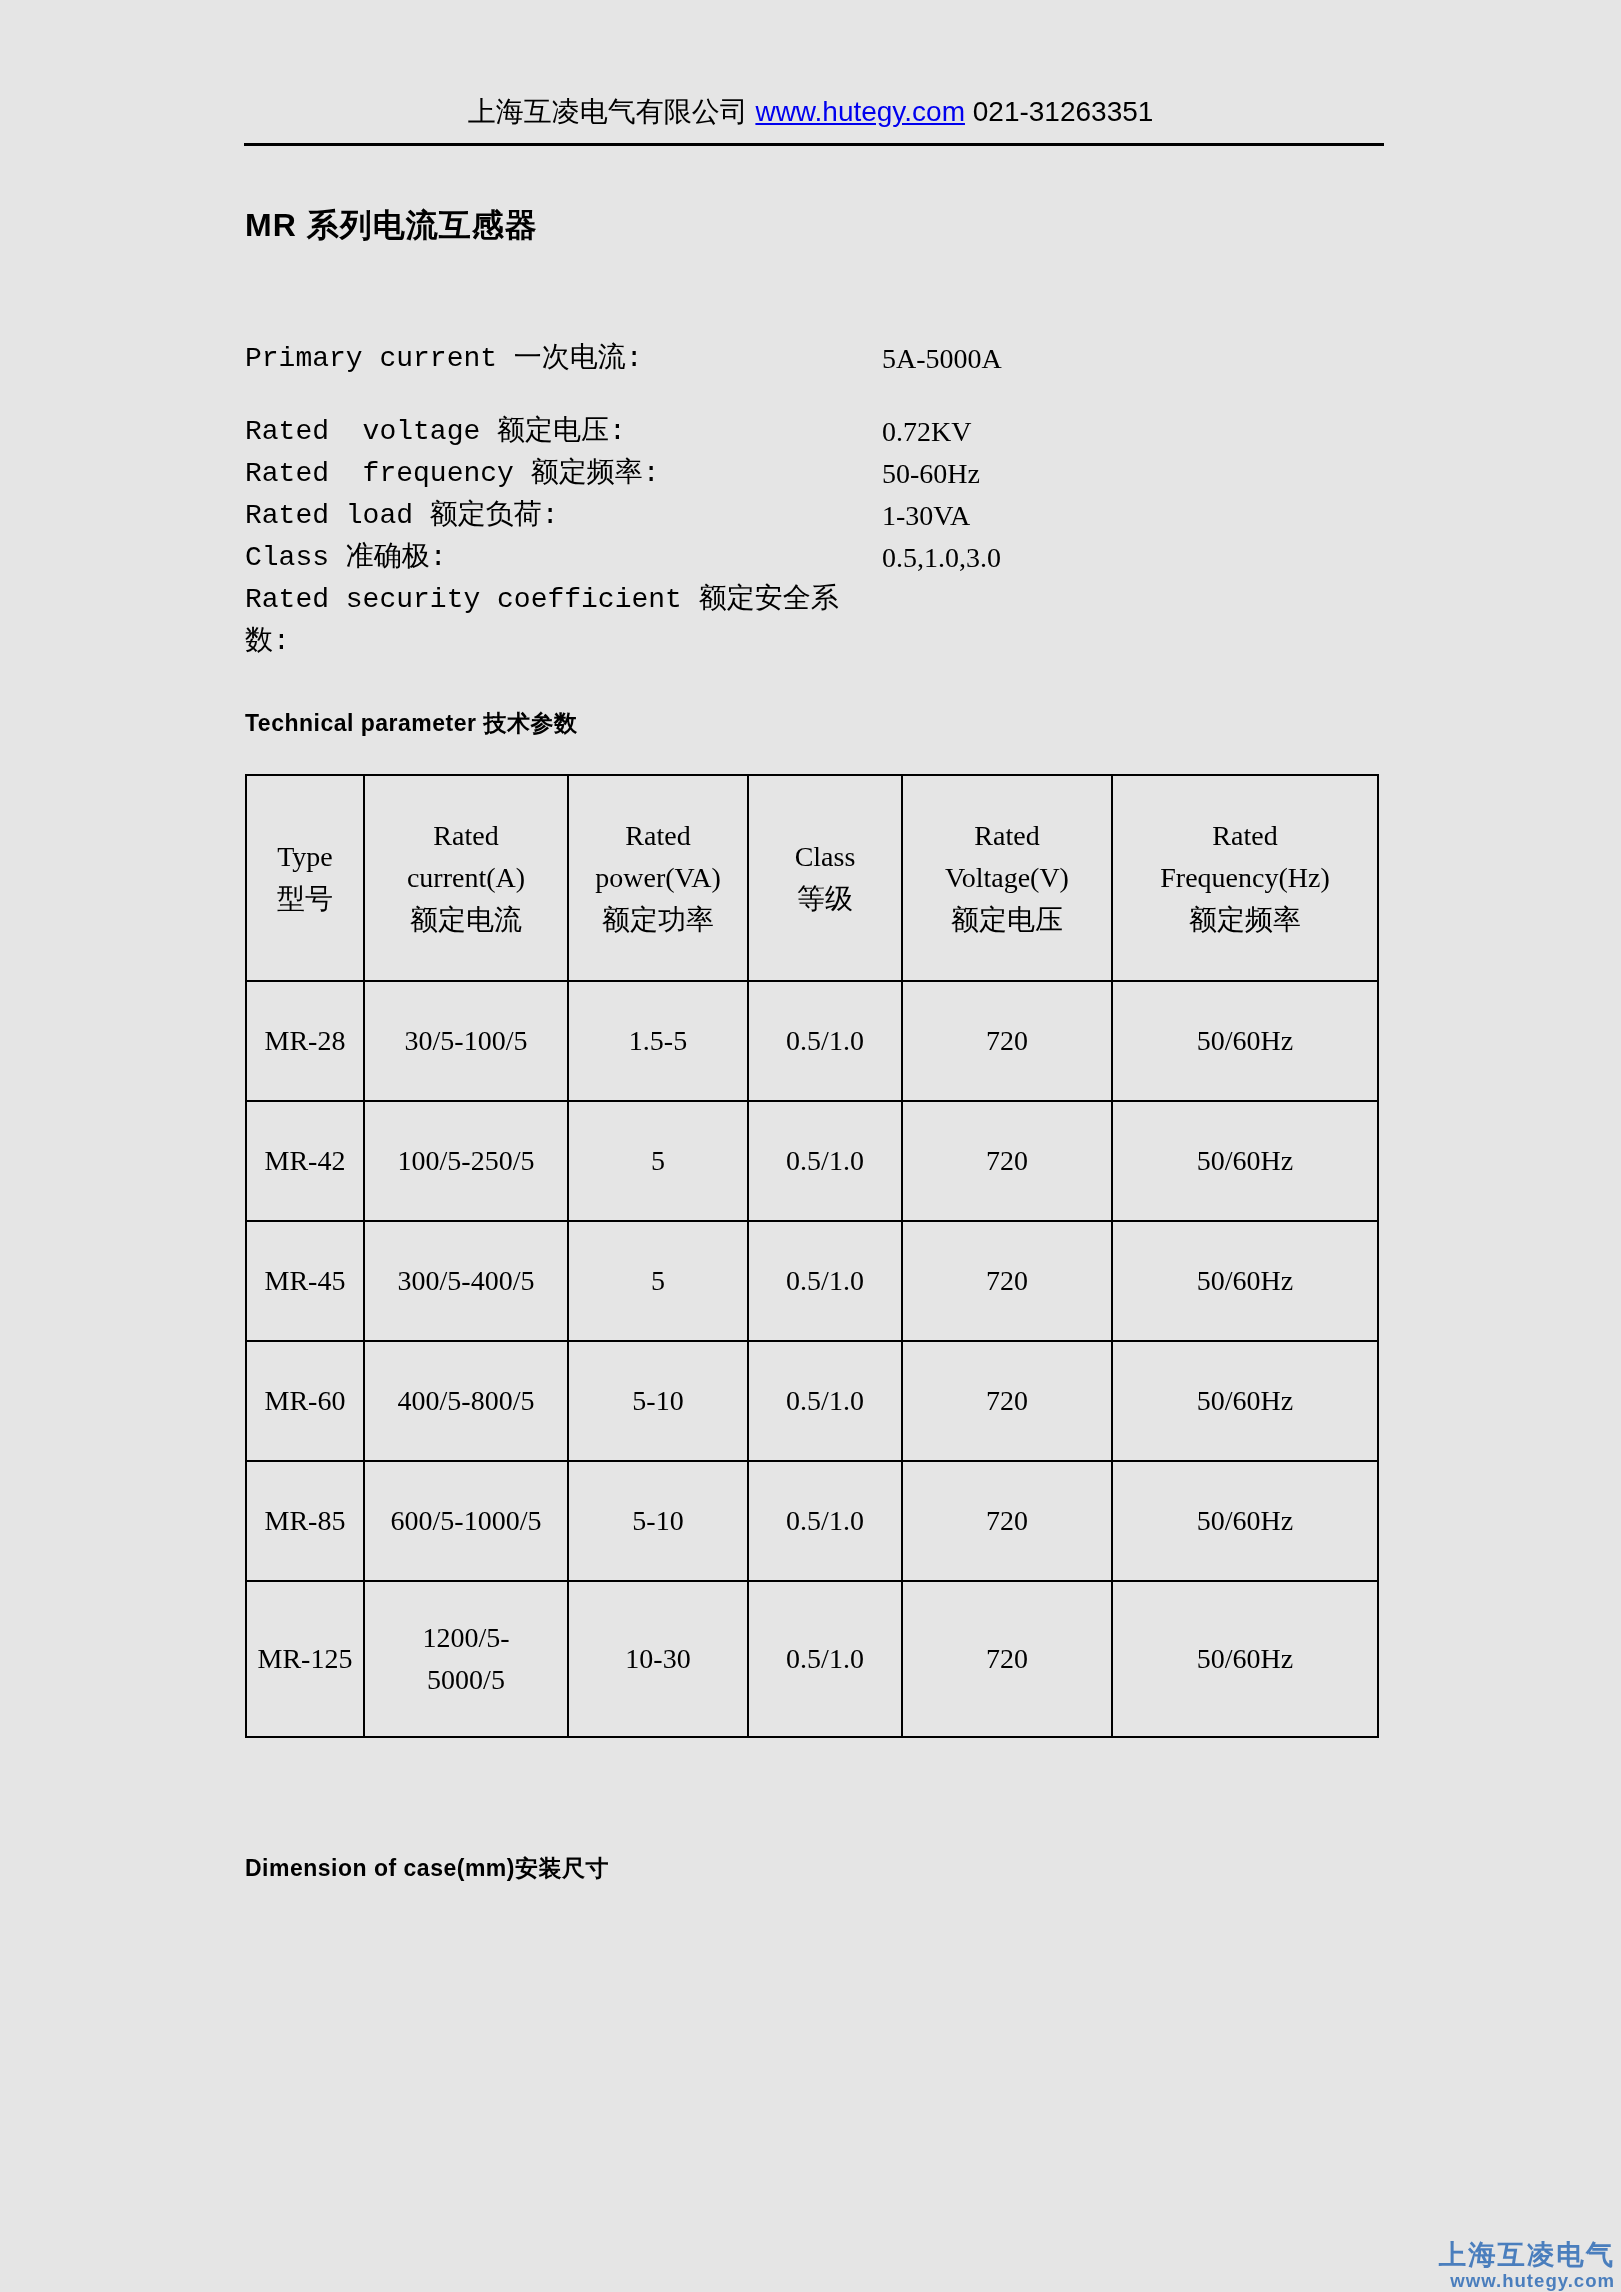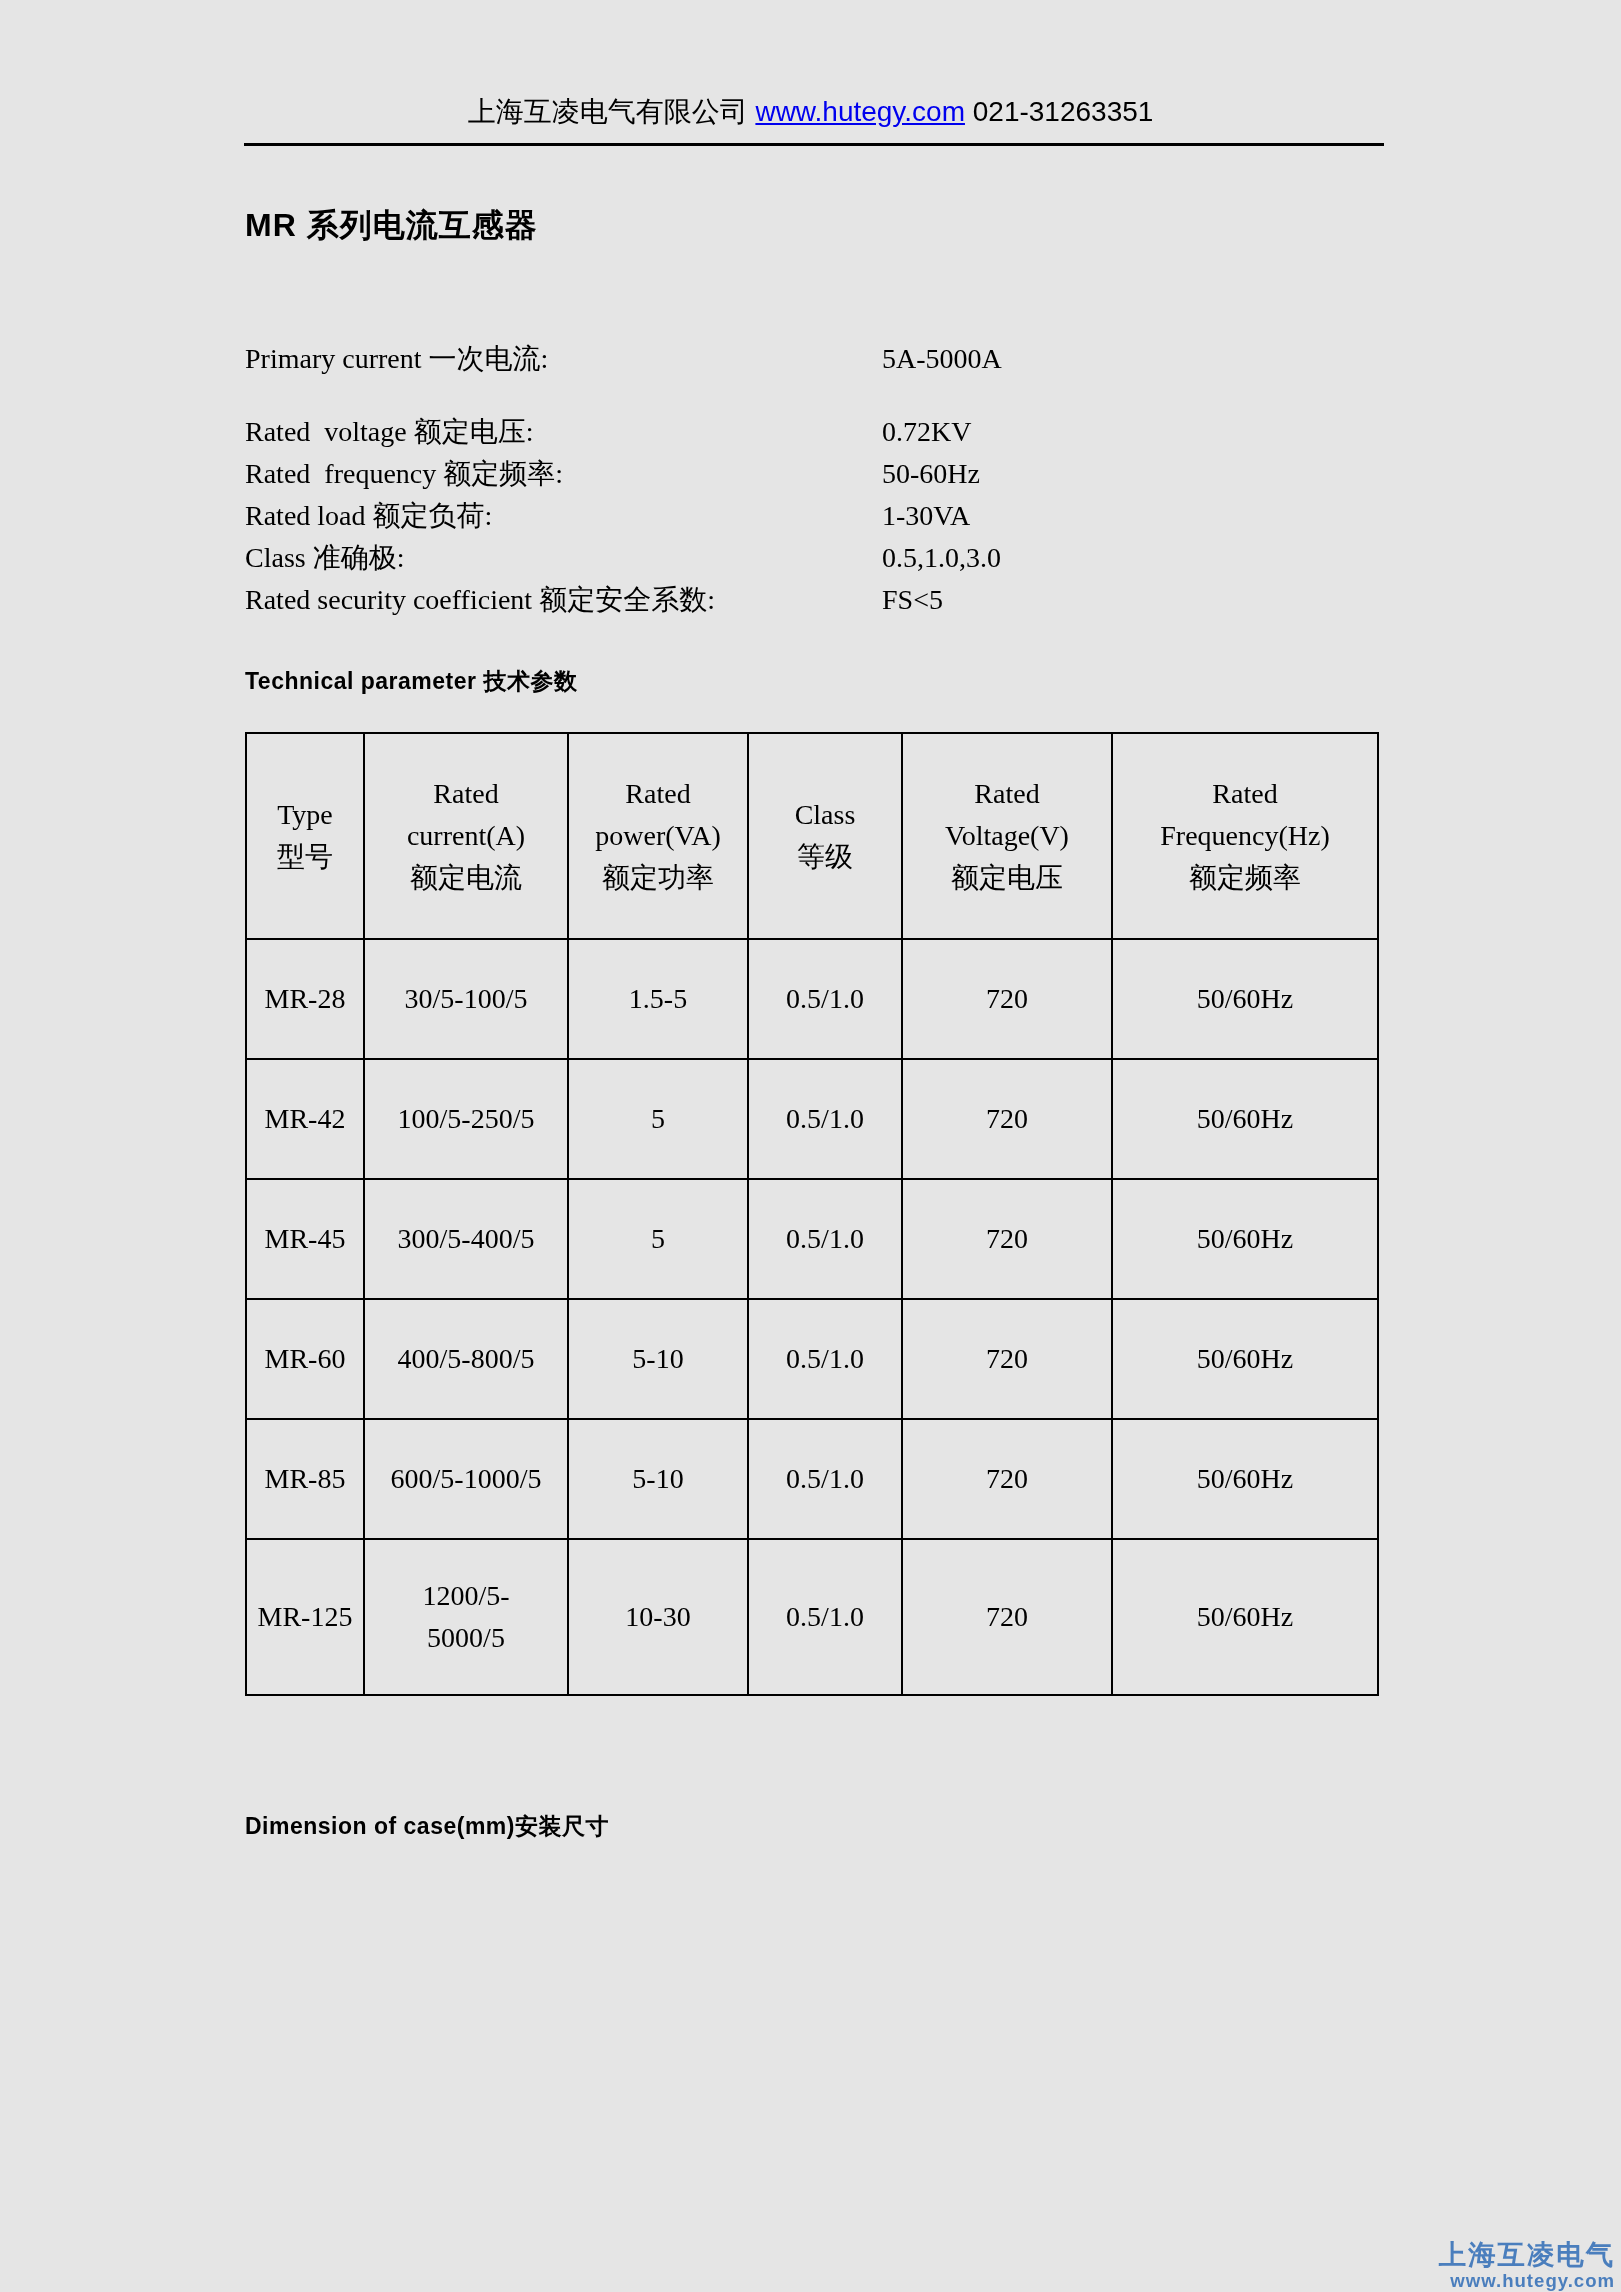--- a/index.html
+++ b/index.html
@@ -60,20 +60,21 @@
   .spec-row {
     display: grid;
     grid-template-columns: 637px 1fr;
     align-items: center;
   }
   .spec-row.gap { margin-bottom: 31px; }
   .spec-label {
     line-height: 42px;
     white-space: pre-wrap;
     max-width: 627px;
+    font-family: Liberation Mono, monospace;
   }
   .spec-value { line-height: 42px; }
   
   .section-heading {
     font-family: "Liberation Sans", "DejaVu Sans", sans-serif;
     font-size: 23px;
     font-weight: bold;
     letter-spacing: 0.5px;
   }
   .tech-heading { margin-top: 45px; }
@@ -146,21 +147,20 @@
       <div class="spec-row">
         <div class="spec-label">Rated load 额定负荷:</div>
         <div class="spec-value">1-30VA</div>
       </div>
       <div class="spec-row">
         <div class="spec-label">Class 准确极:</div>
         <div class="spec-value">0.5,1.0,3.0</div>
       </div>
       <div class="spec-row">
         <div class="spec-label">Rated security coefficient 额定安全系数:</div>
-        <div class="spec-value">FS&lt;5</div>
       </div>
     </div>
 
     <h2 class="section-heading tech-heading">Technical parameter 技术参数</h2>
 
     <table class="params">
       <colgroup>
         <col style="width:118px">
         <col style="width:204px">
         <col style="width:180px">

